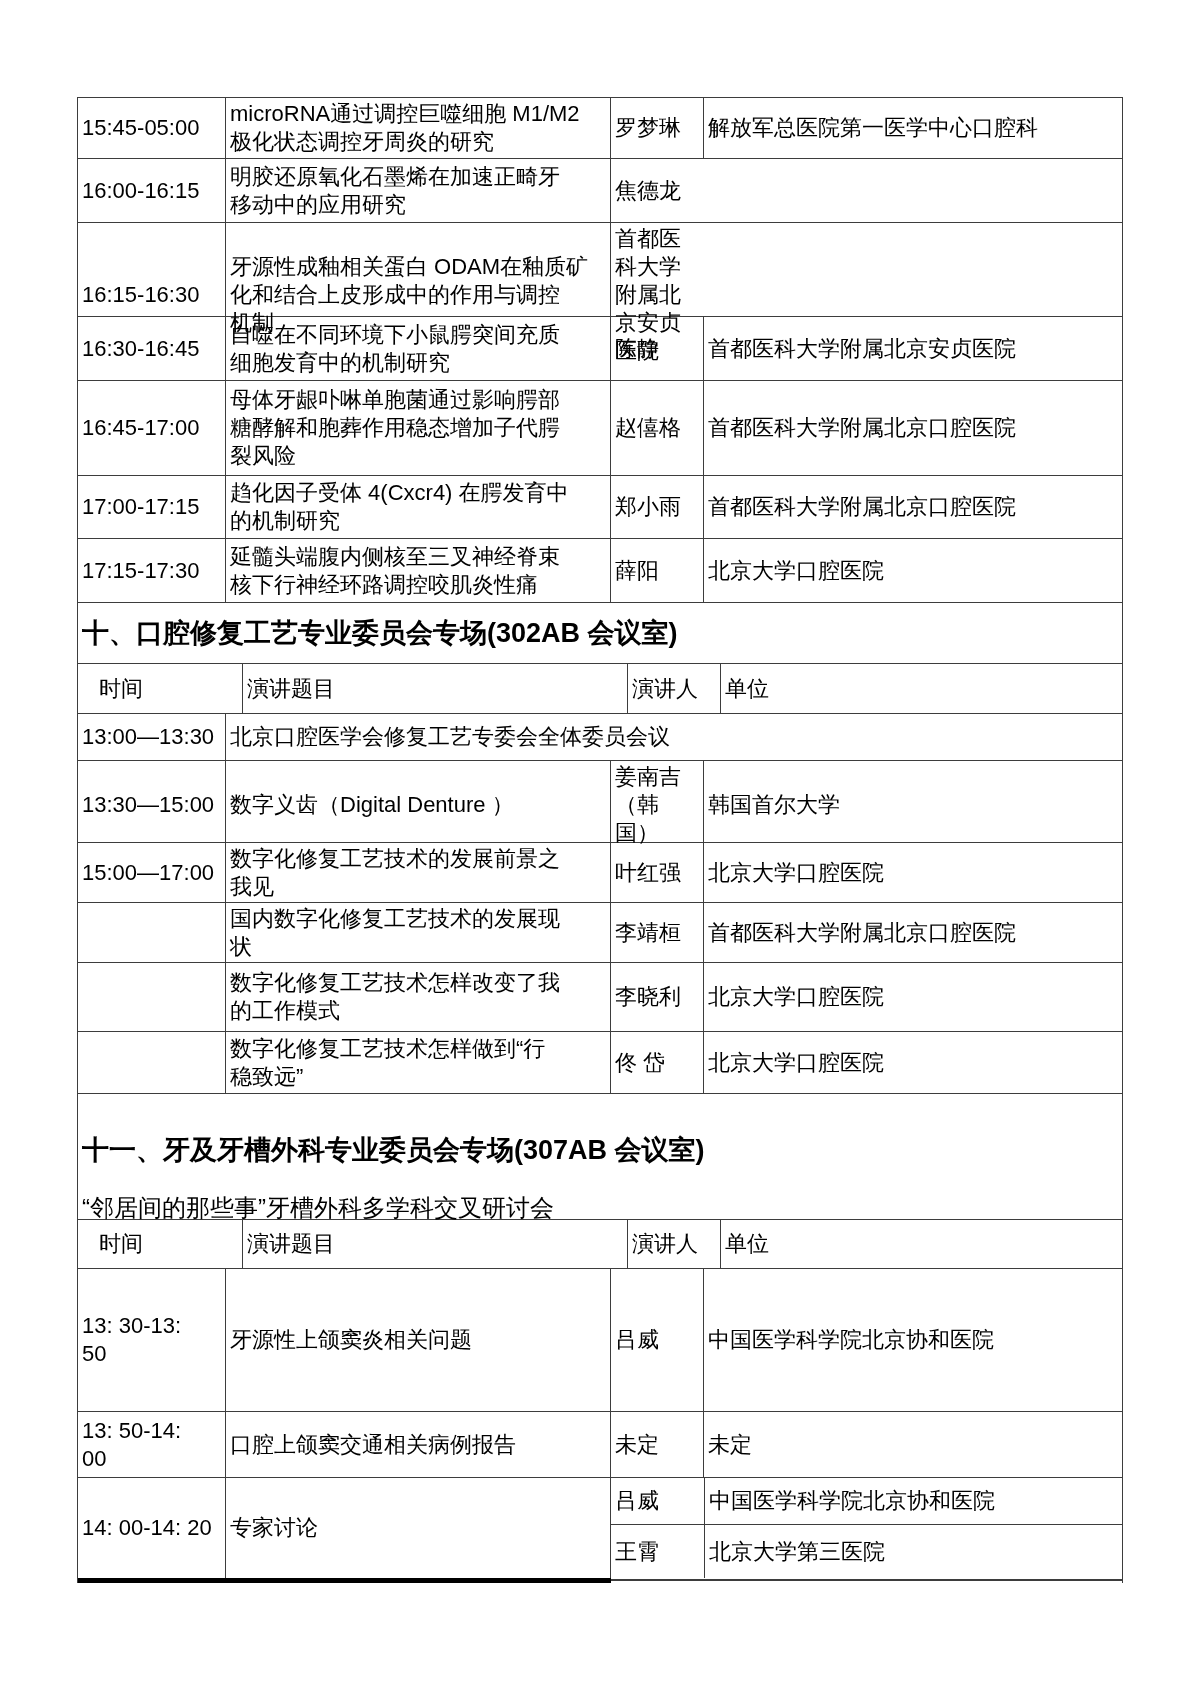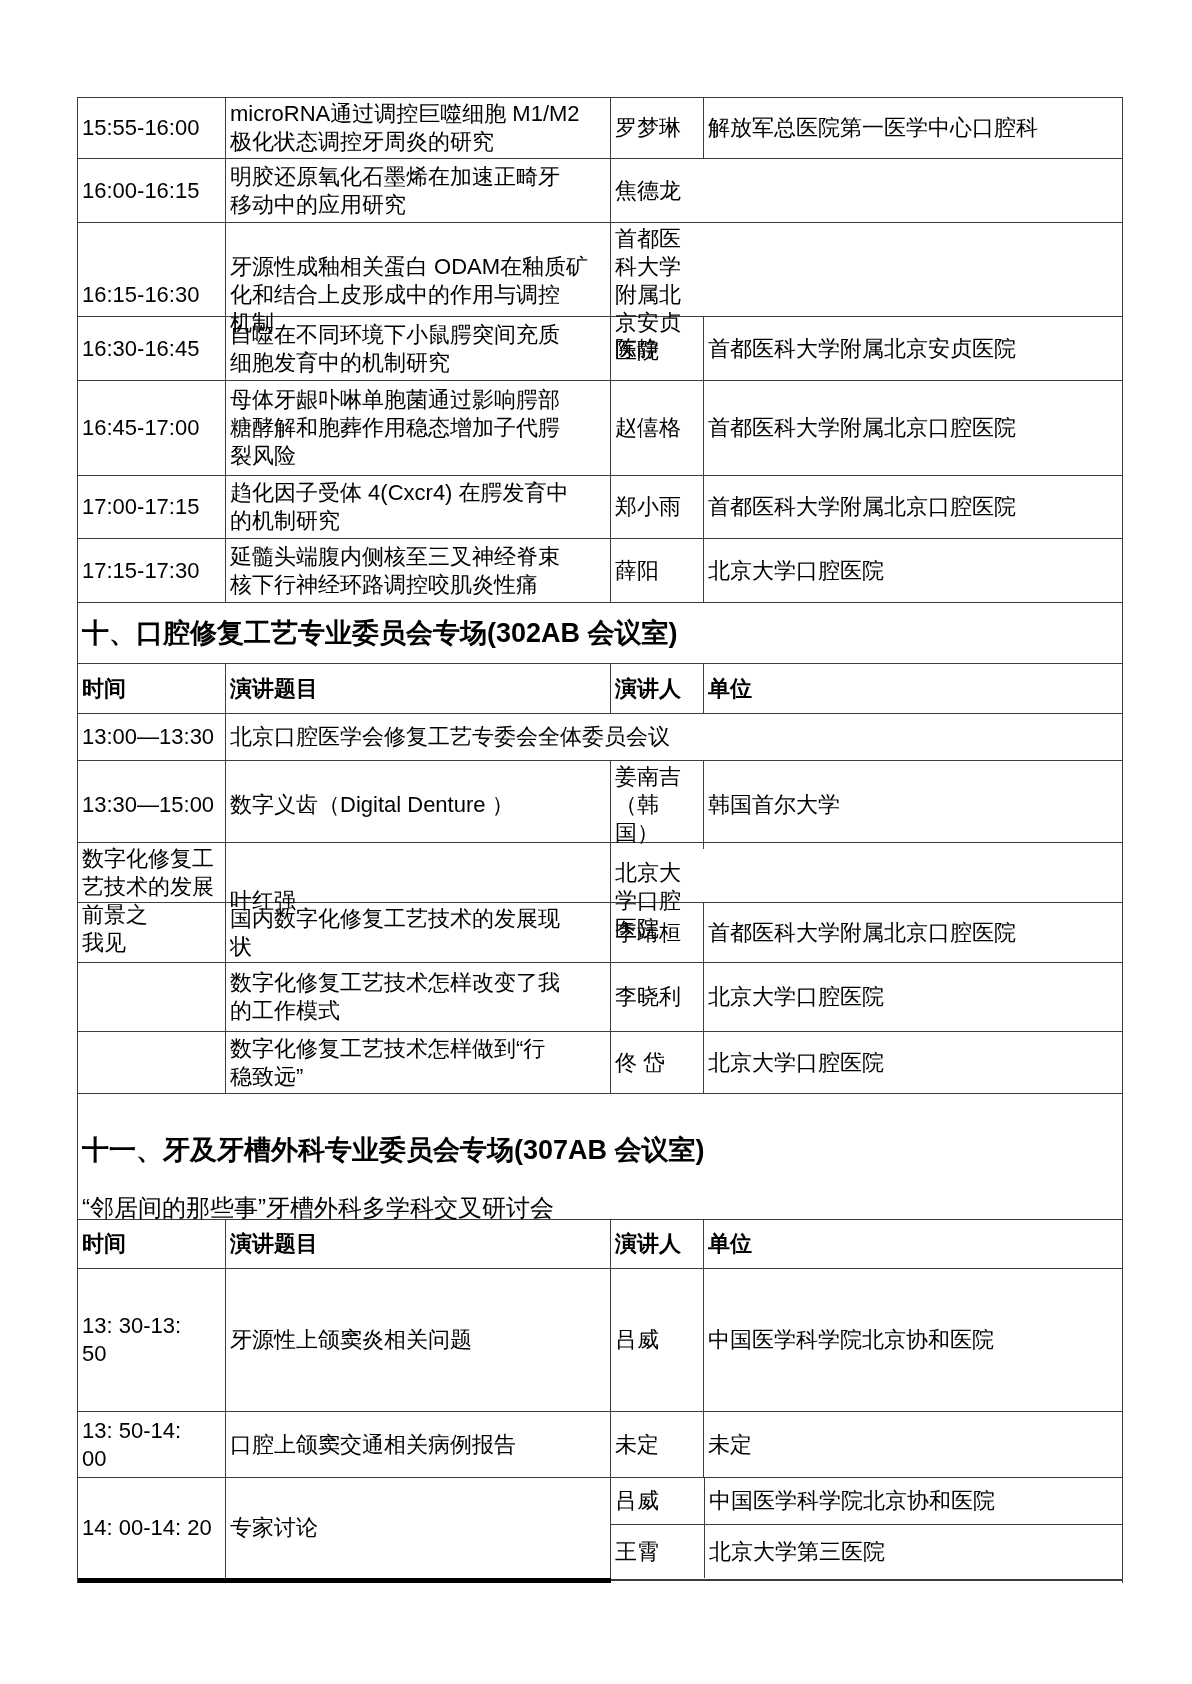--- a/index.html
+++ b/index.html
@@ -17,21 +17,21 @@
   .row {
     display:grid; grid-template-columns:147px 385px 93px auto;
     border-top:1.5px solid #3d3d3d; box-sizing:border-box;
   }
   .row.merged { grid-template-columns:147px auto; }
   .cell {
     box-sizing:border-box; display:flex; align-items:center;
     padding:2px 2px 2px 4px; white-space:pre-line; line-height:28px;
   }
   .row > .cell + .cell, .row > .cell + .split { border-left:1.5px solid #3d3d3d; }
-  .hdr .cell { font-weight:bold; }
+  .hdr .cell { font-weight:normal;margin-left:17px; }
   .sec {
     border-top:1.5px solid #3d3d3d; box-sizing:border-box;
     display:flex; align-items:center;
     font-weight:bold; font-size:27px; padding-left:4px;
   }
   .secblock { border-top:1.5px solid #3d3d3d; box-sizing:border-box; padding:40px 0 0 4px; }
   .secblock .t { font-weight:bold; font-size:27px; line-height:32px; }
   .secblock .st { font-size:24px; margin-top:27px; line-height:30px; }
   .split { display:flex; flex-direction:column; box-sizing:border-box; }
   .subrow { display:grid; grid-template-columns:93px auto; box-sizing:border-box; }
@@ -40,21 +40,21 @@
   .bottom { display:flex; height:5px; }
   .bottom .bl { width:533px; height:4.5px; background:#000; }
   .bottom .br { flex:1; height:2px; background:#3d3d3d; margin-top:1px; }
 </style>
 </head>
 <body>
 
 <div class="sheet">
 
   <div class="row" style="height:61px">
-    <div class="cell">15:55-16:00</div>
+    <div class="cell">15:45-05:00</div>
     <div class="cell">microRNA通过调控巨噬细胞 M1/M2
 极化状态调控牙周炎的研究</div>
     <div class="cell">罗梦琳</div>
     <div class="cell">解放军总医院第一医学中心口腔科</div>
   </div>
   <div class="row" style="height:64px">
     <div class="cell">16:00-16:15</div>
     <div class="cell">明胶还原氧化石墨烯在加速正畸牙
 移动中的应用研究</div>
     <div class="cell">焦德龙</div>
@@ -109,20 +109,21 @@
     <div class="cell">北京口腔医学会修复工艺专委会全体委员会议</div>
   </div>
   <div class="row" style="height:82px">
     <div class="cell">13:30—15:00</div>
     <div class="cell">数字义齿（Digital Denture ）</div>
     <div class="cell">姜南吉
 （韩国）</div>
     <div class="cell">韩国首尔大学</div>
   </div>
   <div class="row" style="height:60px">
+    <div class="cell">15:00—17:00</div>
     <div class="cell">数字化修复工艺技术的发展前景之
 我见</div>
     <div class="cell">叶红强</div>
     <div class="cell">北京大学口腔医院</div>
   </div>
   <div class="row" style="height:60px">
     <div class="cell"></div>
     <div class="cell">国内数字化修复工艺技术的发展现
 状</div>
     <div class="cell">李靖桓</div>

